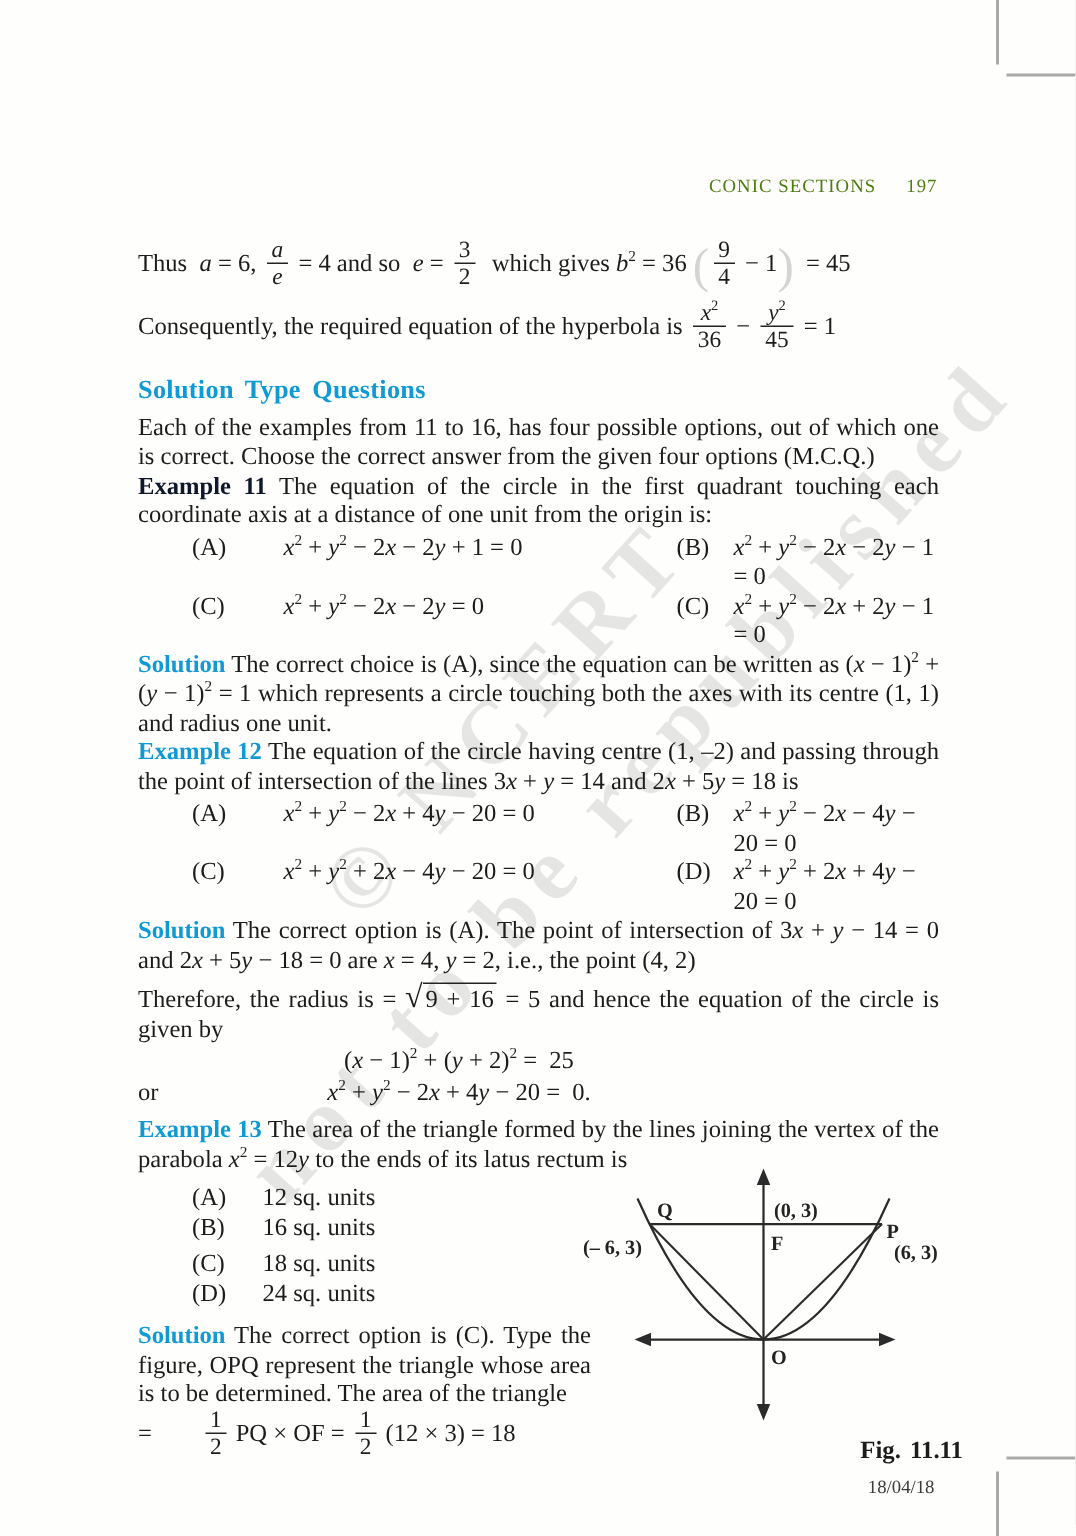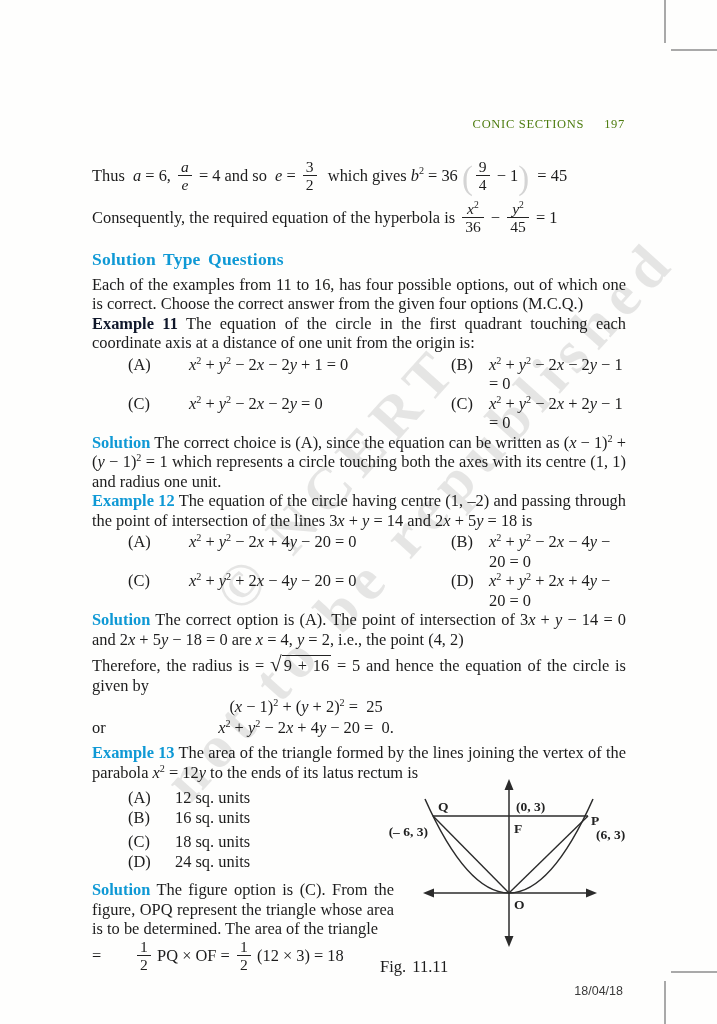--- a/index.html
+++ b/index.html
@@ -18,21 +18,21 @@
   .wm{
     position:absolute;left:-30px;top:430px;width:800px;text-align:center;
     transform:rotate(-48deg);opacity:0.14;color:#555;font-weight:bold;
     font-size:60px;letter-spacing:9px;white-space:nowrap;pointer-events:none;
   }
   .wm .wm2{margin-left:50px;margin-top:20px;}
   
   .running-head{position:absolute;top:117px;right:92px;font-size:12.5px;letter-spacing:0.7px;color:#4d7c0f;}
   .running-head .pagenum{margin-left:20px;}
   
-  .date{position:absolute;top:984px;right:94px;font-size:12.5px;font-family:Liberation Sans, sans-serif;color:#3a3a3a;}
+  .date{position:absolute;top:984px;right:94px;font-size:12.5px;font-family:Liberation Serif, serif;color:#3a3a3a;}
   
   .content{position:absolute;left:92px;top:156px;width:534px;font-size:16.4px;}
   .content p{margin:0;text-align:justify;line-height:19.5px;}
   .mline{text-align:left !important;padding:3px 0;}
   h2{font-size:17.5px;margin:9px 0 5px;font-weight:bold;word-spacing:3px;letter-spacing:0.2px;}
   .accent{color:#0f99d5;}
   .exl{font-weight:bold;}
   .expara{margin-top:13px;}
   .solpara{margin-top:3px;}
   sup{font-size:0.62em;vertical-align:super;line-height:0;}
@@ -63,21 +63,21 @@
   .cols{display:flex;margin-top:6px;}
   .leftcol{width:302px;flex:none;}
   .o13{display:flex;line-height:19.5px;}
   .o13 .ol{margin-left:36px;width:47px;flex:none;}
   .o13.gap{margin-top:5px;}
   .leftcol .solpara{margin-top:9px;}
   .f13{margin-top:15px;text-align:left !important;}
   .rightcol{flex:1;margin-left:-14px;margin-top:-10px;}
   svg.fig{display:block;}
   svg.fig text{font-family:"Liberation Serif",serif;font-weight:bold;font-size:13.5px;fill:#222;}
-  .figcap{text-align:left;font-weight:normal;font-size:16.5px;width:262px;margin-top:7px;word-spacing:2px;}
+  .figcap{text-align:right;font-weight:bold;font-size:16.5px;width:262px;margin-top:7px;word-spacing:2px;}
 </style>
 </head>
 <body>
 
 <div class="page">
 
   <div class="cm cm-tr-v"></div>
   <div class="cm cm-tr-h"></div>
   <div class="cm cm-br-h"></div>
   <div class="cm cm-br-v"></div>
@@ -186,21 +186,21 @@
         <div class="o13 gap">
           <span class="ol">(C)</span>
           <span>18 sq. units</span>
         </div>
         <div class="o13">
           <span class="ol">(D)</span>
           <span>24 sq. units</span>
         </div>
         <p class="solpara">
           <span class="exl accent" style="color: rgb(15, 153, 213);">Solution</span>
-          <span>The figure option is (C). From the figure, OPQ represent the triangle whose area is to be determined. The area of the triangle</span>
+          <span>The correct option is (C). Type the figure, OPQ represent the triangle whose area is to be determined. The area of the triangle</span>
         </p>
         <p class="f13">=  <span class="fr">
               <span>1</span>
               <span>2</span>
             </span> PQ × OF = <span class="fr">
               <span>1</span>
               <span>2</span>
             </span> (12 × 3) = 18</p>
       </div>
 

